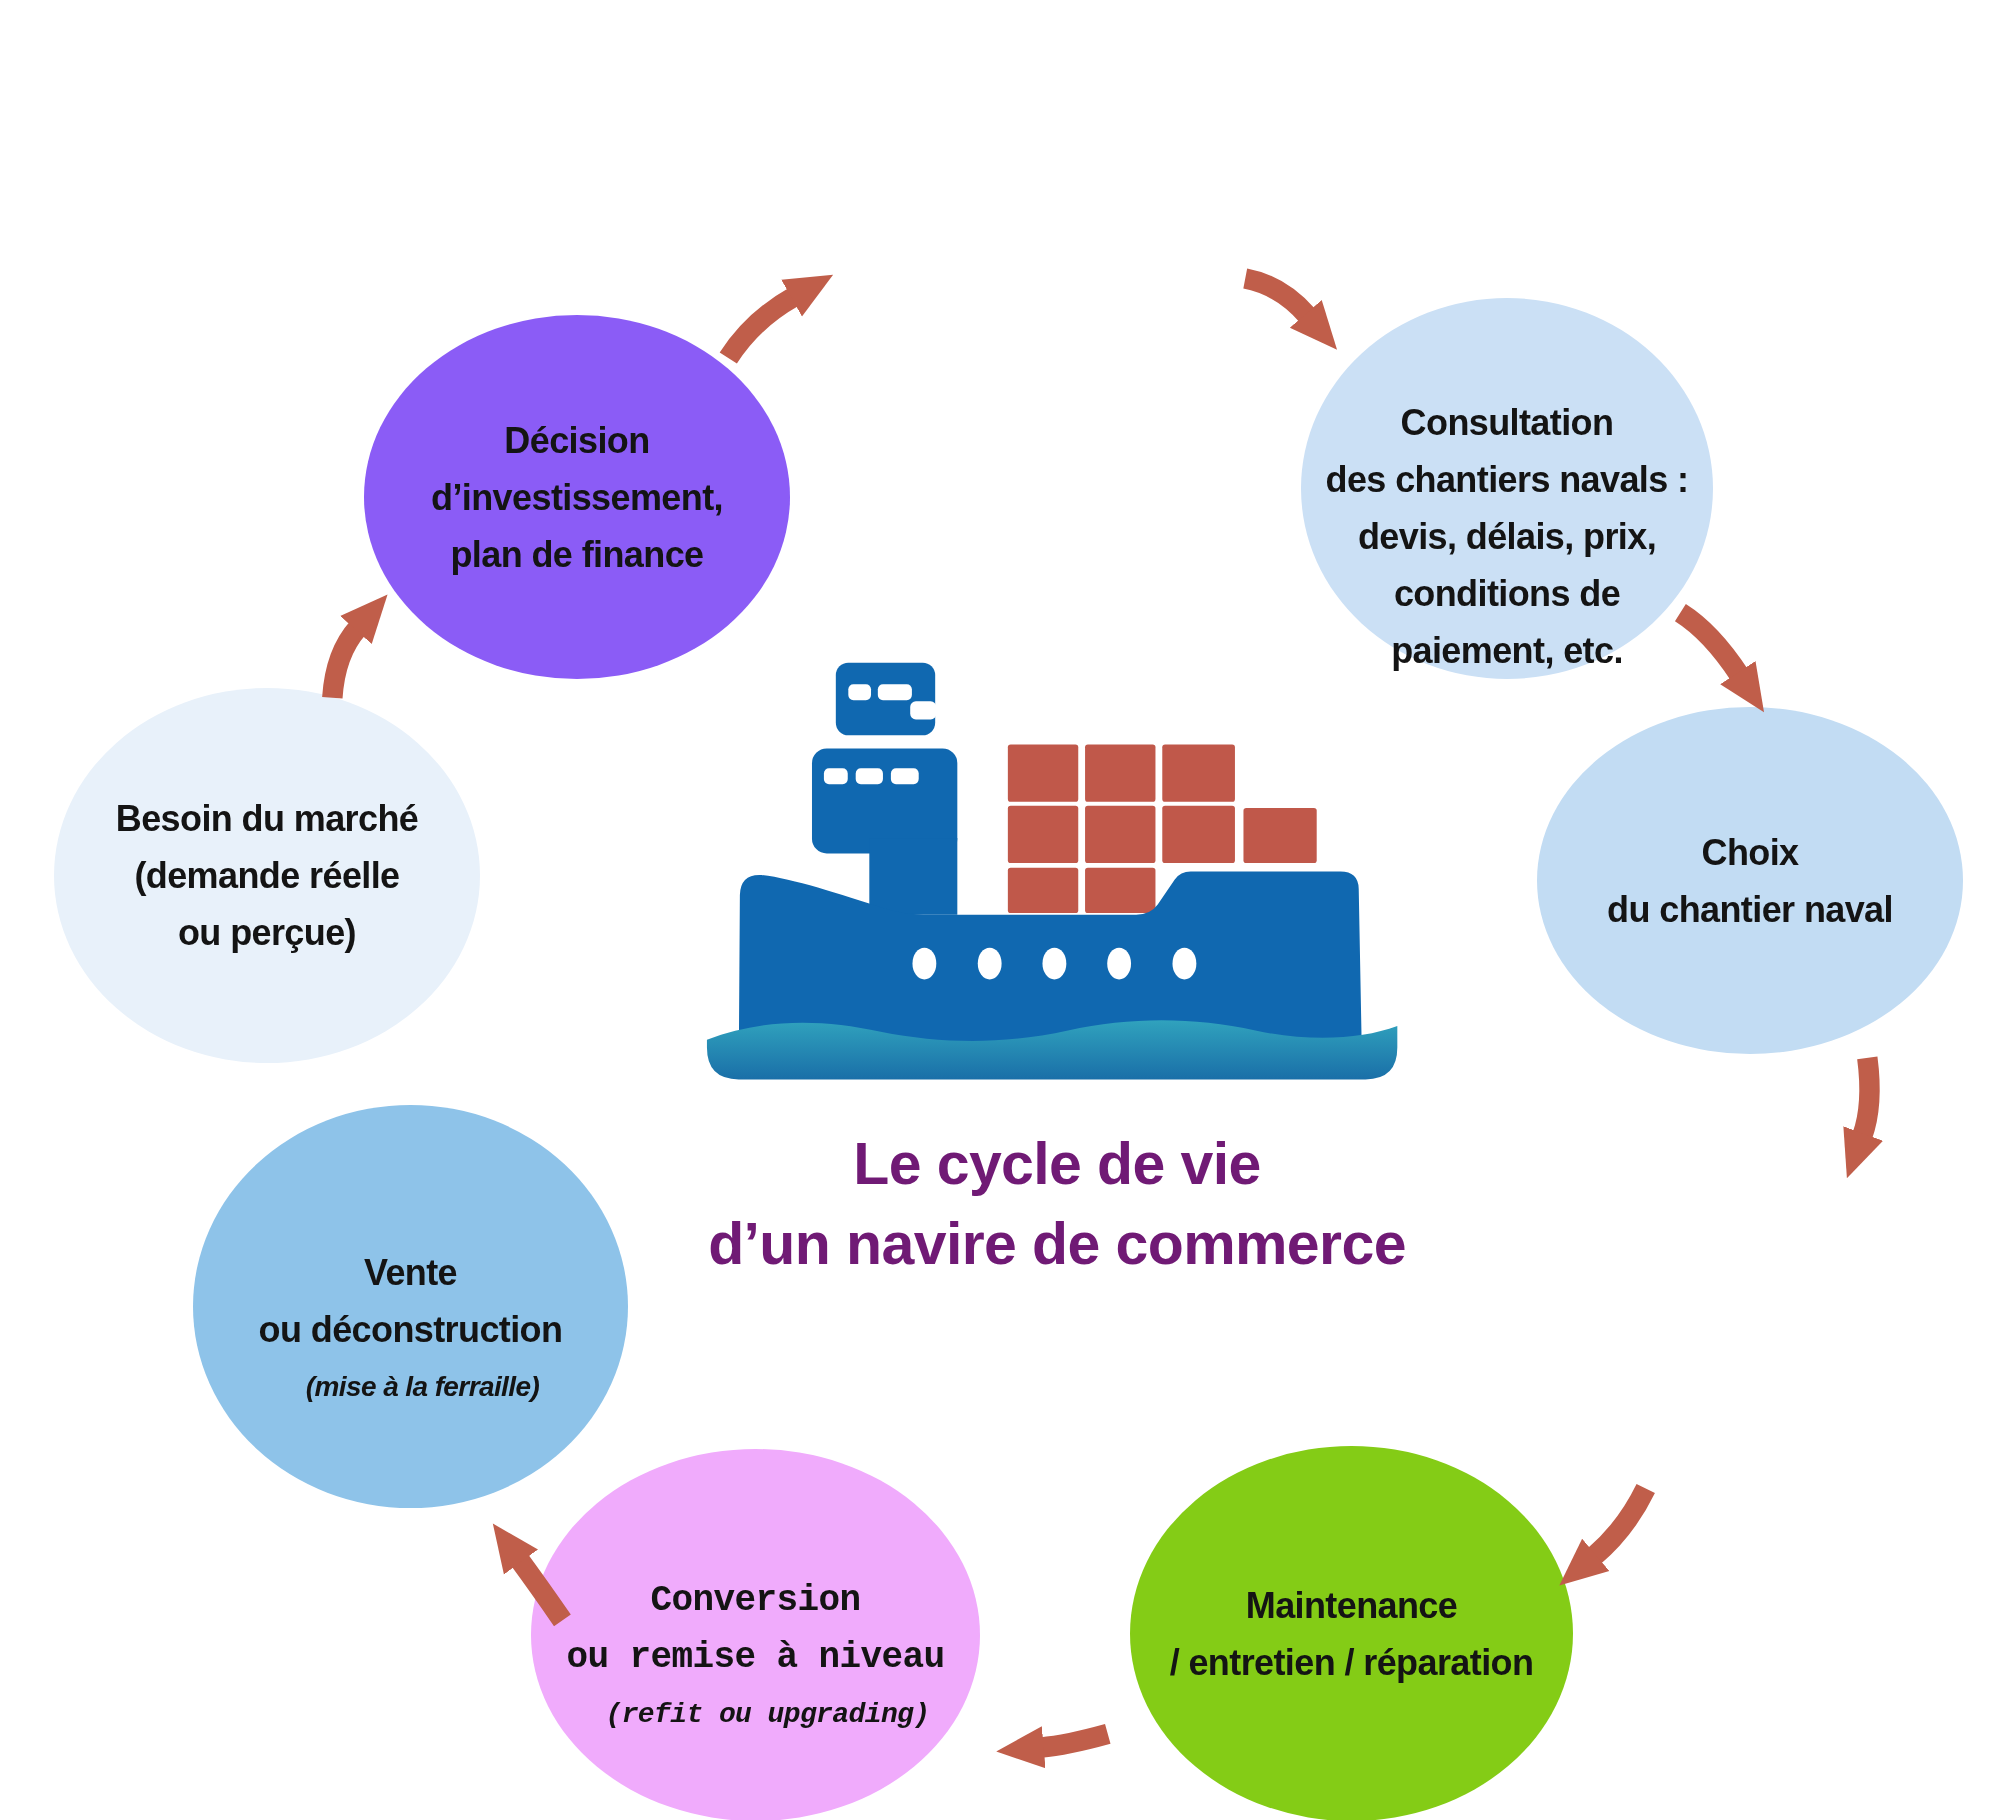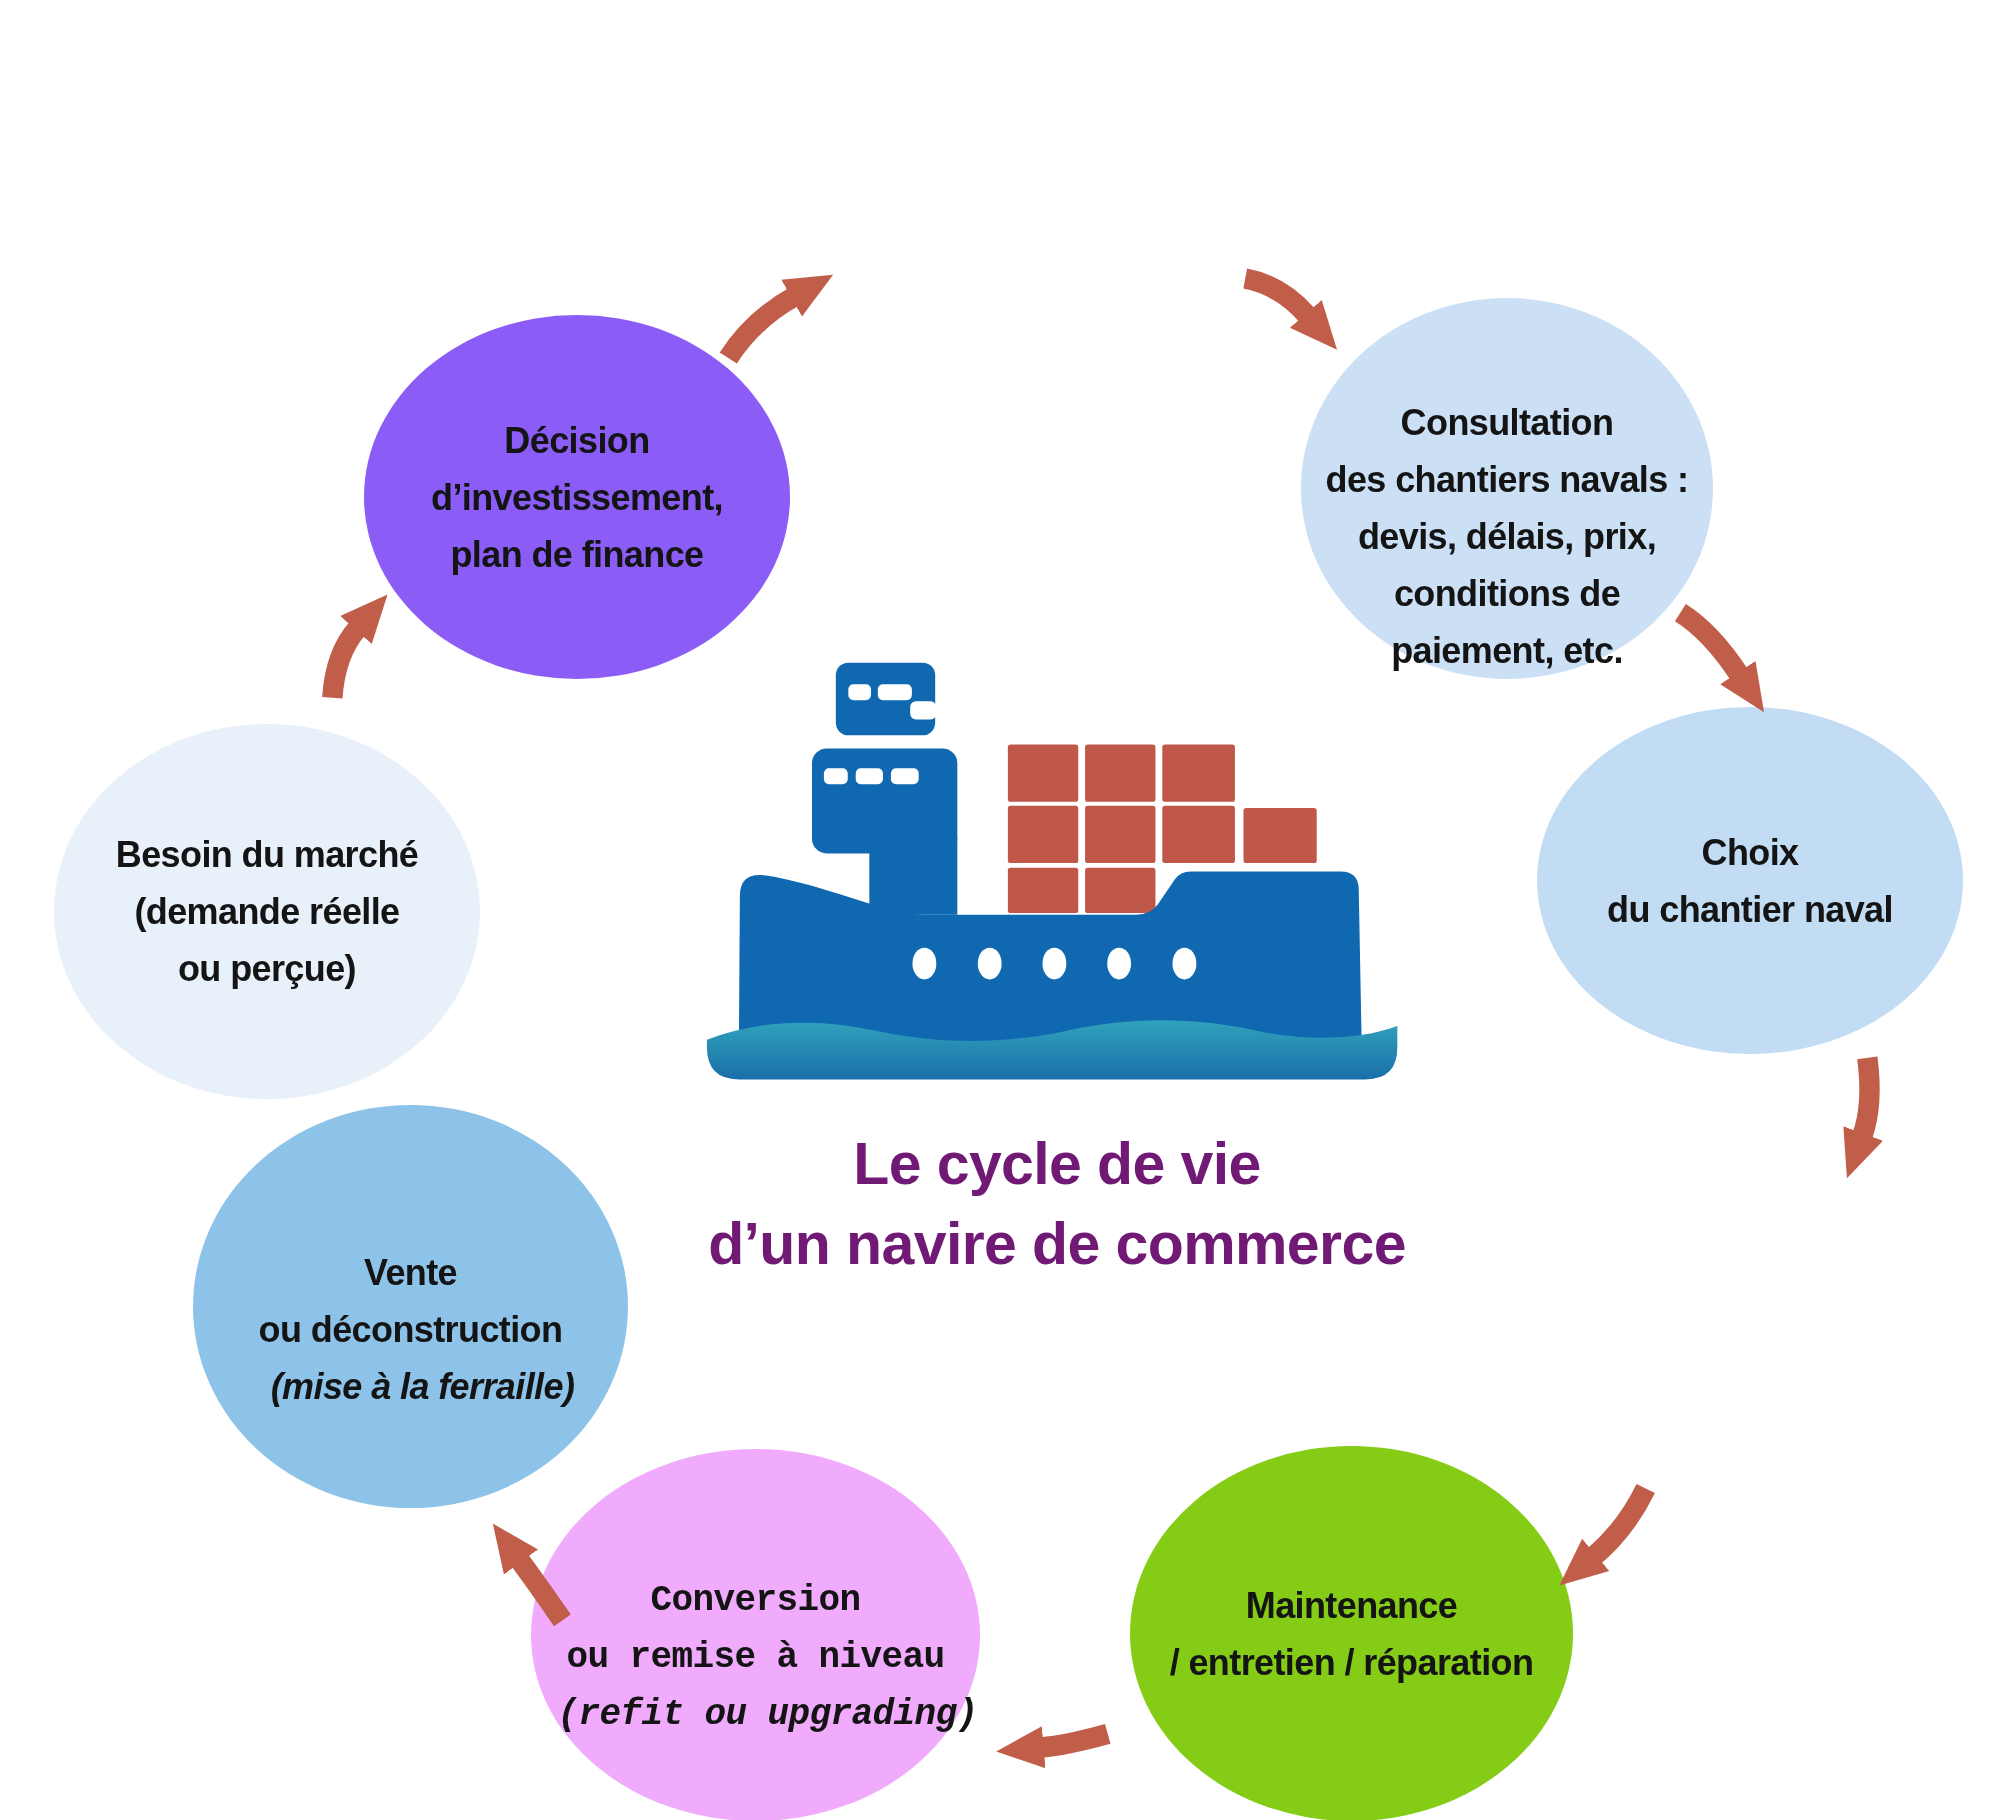--- a/index.html
+++ b/index.html
@@ -23,28 +23,28 @@
   .stage-text{
     white-space:pre-line;
     font-size:36px;
     line-height:57px;
     font-weight:700;
     letter-spacing:-0.6px;
     color:#141414;
   }
   .stage-italic{
     font-style:italic;
-    font-size:36px;
+    font-size:28px;
     line-height:57px;
     font-weight:700;
     letter-spacing:-0.6px;
     color:#141414;
     margin-left:24px;
   }
-  #st-besoin       {left:54px;   top:724px; width:426px; height:375px;}
+  #st-besoin       {left:54px;   top:688px; width:426px; height:375px;}
   #st-decision     {left:364px;  top:315px;  width:426px; height:364px;}
   #st-conception   {left:810px; top:48px;   width:432px; height:358px;}
   #st-consultation {left:1301px; top:298px;  width:412px; height:381px;justify-content:flex-end;}
   #st-choix        {left:1537px; top:707px; width:426px; height:347px;}
   #st-construction {left:1471px; top:1139px; width:440px; height:437px;}
   #st-maintenance  {left:1130px; top:1446px; width:443px; height:375px;}
   #st-conversion   {left:531px;  top:1449px; width:449px; height:372px; padding-top:45px;}
   #st-vente        {left:193px;  top:1105px; width:435px; height:403px; padding-top:45px;}
   .arrows{
     position:absolute;

